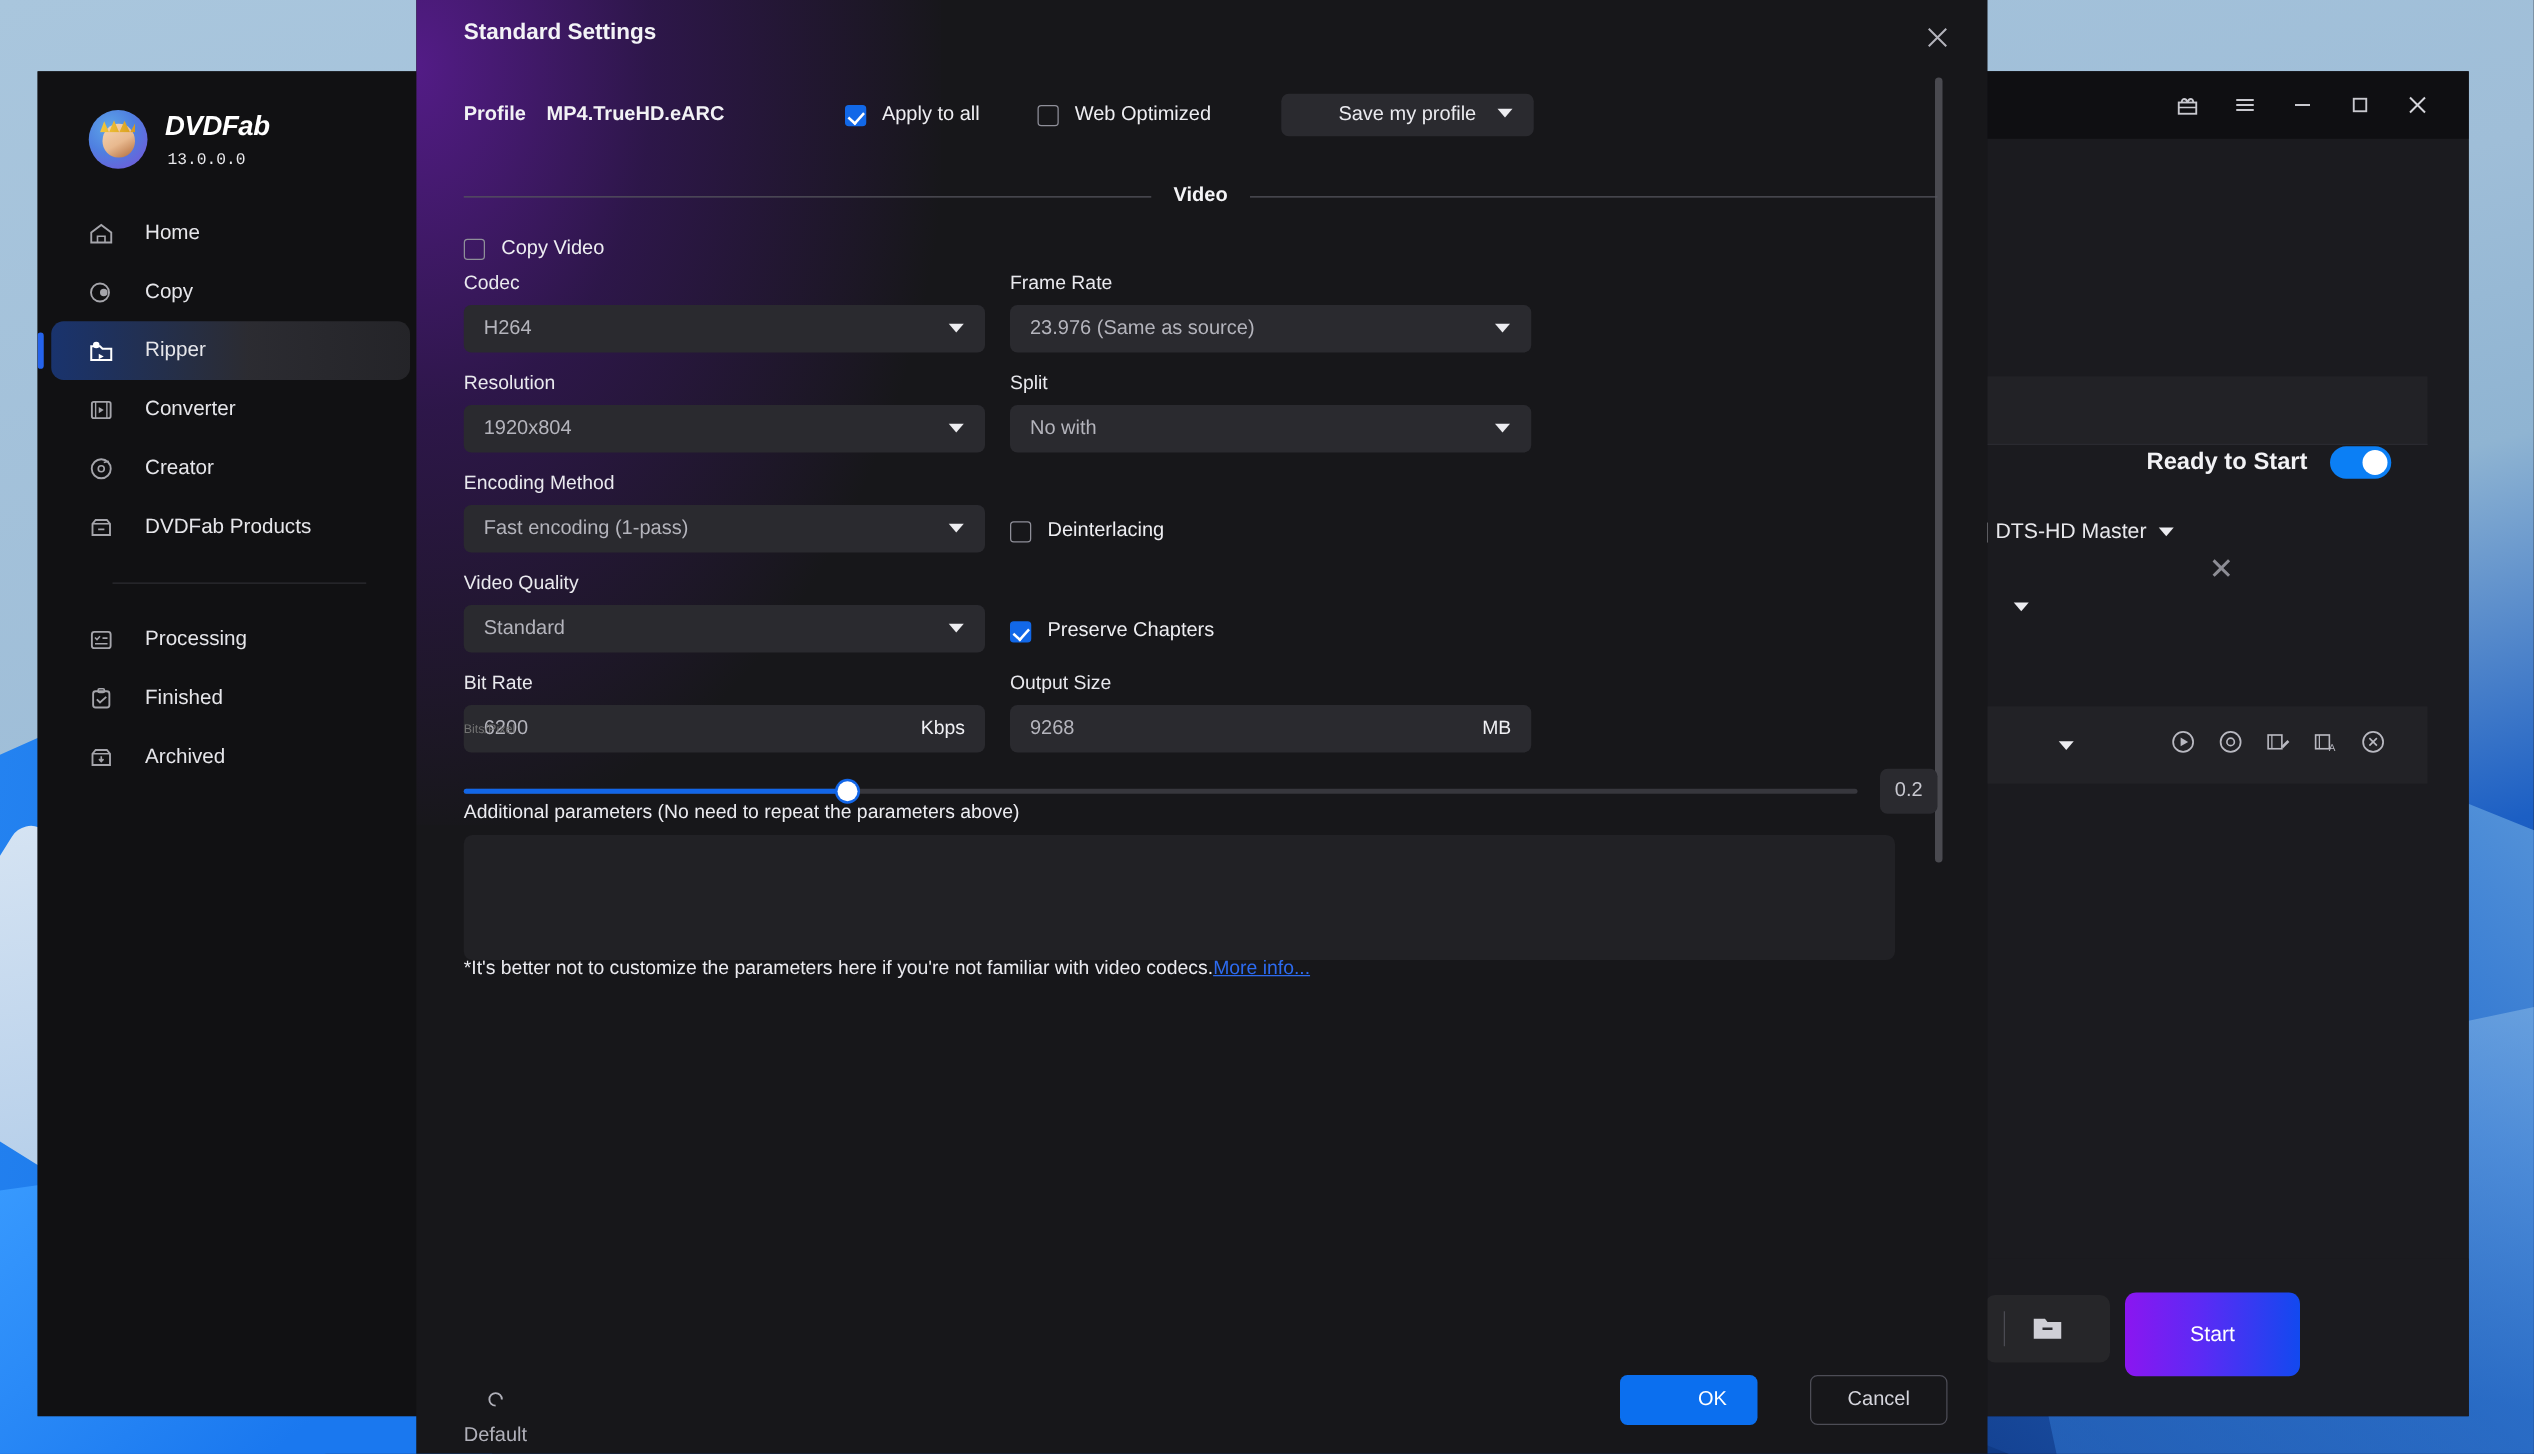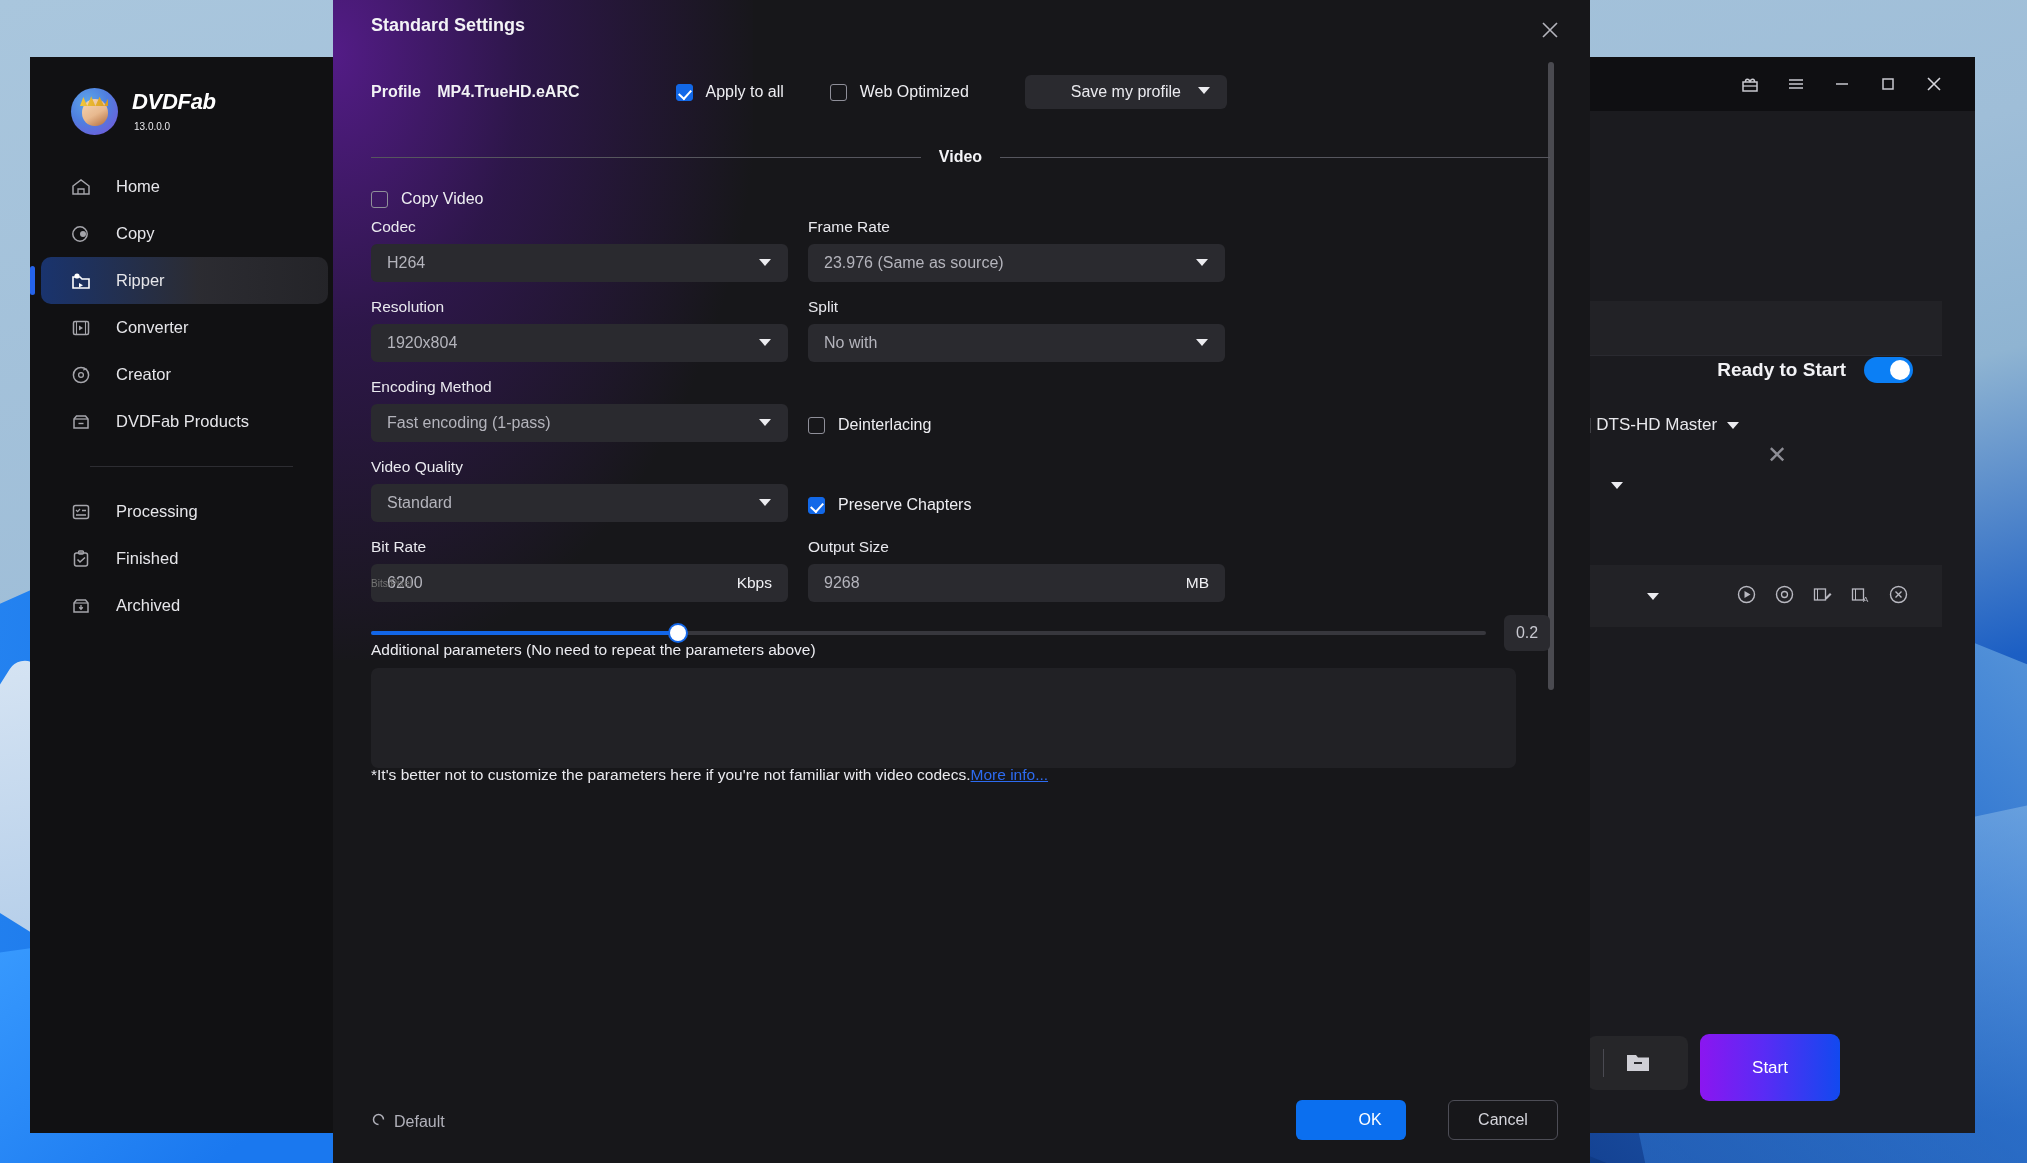--- a/index.html
+++ b/index.html
@@ -79,21 +79,21 @@
     content: ""; position: absolute; left: 9px; top: 6px; width: 28px; height: 12px;
     background: linear-gradient(90deg, #f3c83c, #d79b1f);
     clip-path: polygon(0 100%,12% 25%,26% 100%,40% 18%,55% 100%,70% 22%,86% 100%,100% 40%,100% 100%);
     z-index: 2;
   }
   .brand-text { line-height: 1; }
   .brand-name {
     font-size: 22px; font-weight: bold; color: #ffffff;
     font-style: italic; letter-spacing: -.3px;
   }
-  .brand-ver { font-size: 10px; color: #e9e9ec; margin-top: 9px; margin-left: 2px; }
+  .brand-ver { font-size: 13px; color: #e9e9ec; margin-top: 9px; margin-left: 2px; font-family: Liberation Mono, monospace; }
 
   .nav { margin-top: 28px; }
   .nav-item {
     position: relative; display: flex; align-items: center; gap: 24px;
     height: 47px; margin: 0 7px 0 11px; padding-left: 29px;
     color: #e6e6ea; font-size: 16.5px; border-radius: 10px; cursor: pointer;
   }
   .nav-item .ico { width: 22px; height: 22px; flex: none; opacity: .78; }
   .nav-item.active {
     background: linear-gradient(90deg, rgba(37,99,235,.42) 0%, rgba(60,60,68,.62) 55%, rgba(52,52,58,.55) 100%);
@@ -259,21 +259,21 @@
     background: #212125; border-radius: 7px; cursor: text;
   }
   .addl-note {
     position: absolute; left: 38px; top: 766px; font-size: 15.5px; color: #eaeaef;
   }
   .addl-note a { color: #2d6bf0; text-decoration: underline; cursor: pointer; }
 
   #dlg-footer { position: absolute; left: 0; right: 0; bottom: 0; height: 78px; }
   .default-btn {
     position: absolute; left: 38px; top: 27px; display: flex; align-items: center; gap: 8px;
-    color: #b1b1ba; font-size: 16px; cursor: pointer;
+    color: #b1b1ba; font-size: 16px; cursor: pointer; flex-direction: column;
   }
   .ok-btn {
     position: absolute; right: 184px; top: 15px; width: 110px; height: 40px;
     background: #0b6fef; border-radius: 6px; color: #fff; font-size: 16px;
     display: flex; align-items: center; justify-content: center; cursor: pointer; padding-left: 38px;
   }
   .cancel-btn {
     position: absolute; right: 32px; top: 15px; width: 110px; height: 40px;
     background: transparent; border: 1px solid #4d4d56; border-radius: 6px;
     color: #d5d5dc; font-size: 16px;

